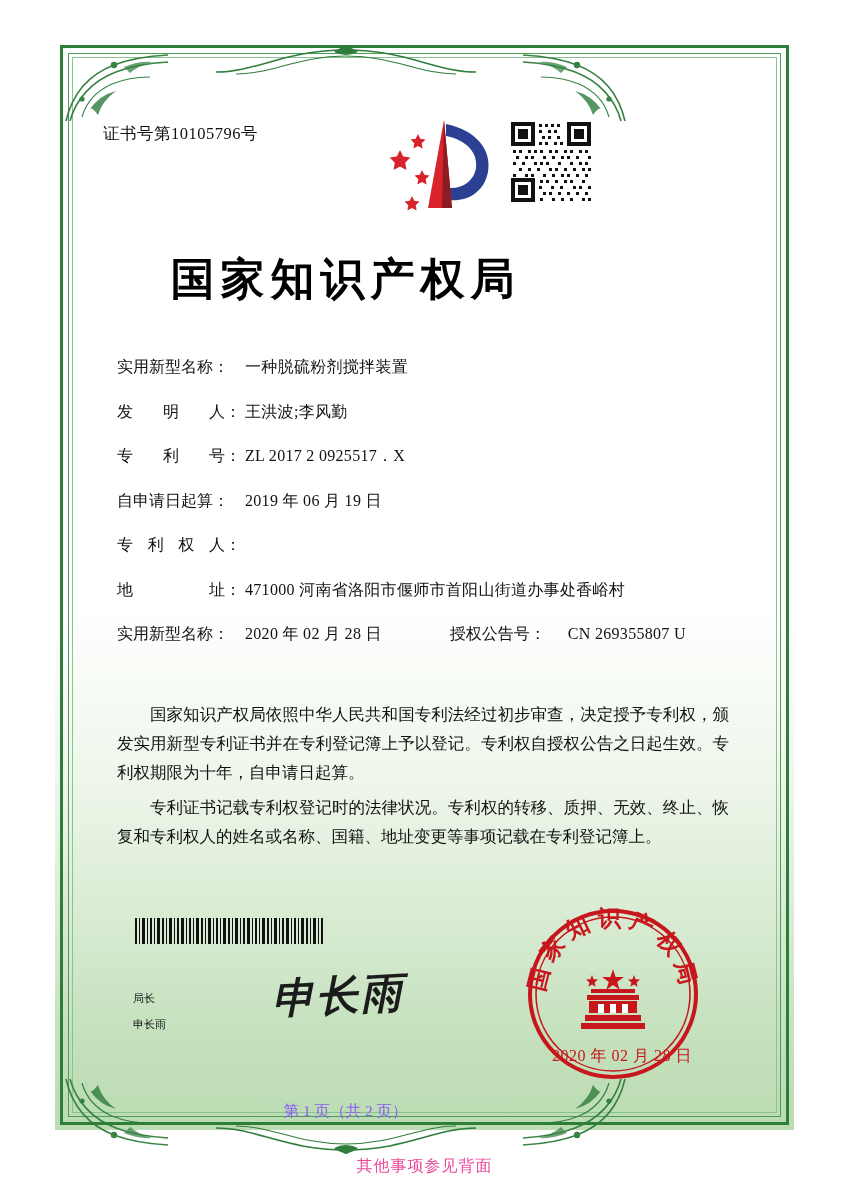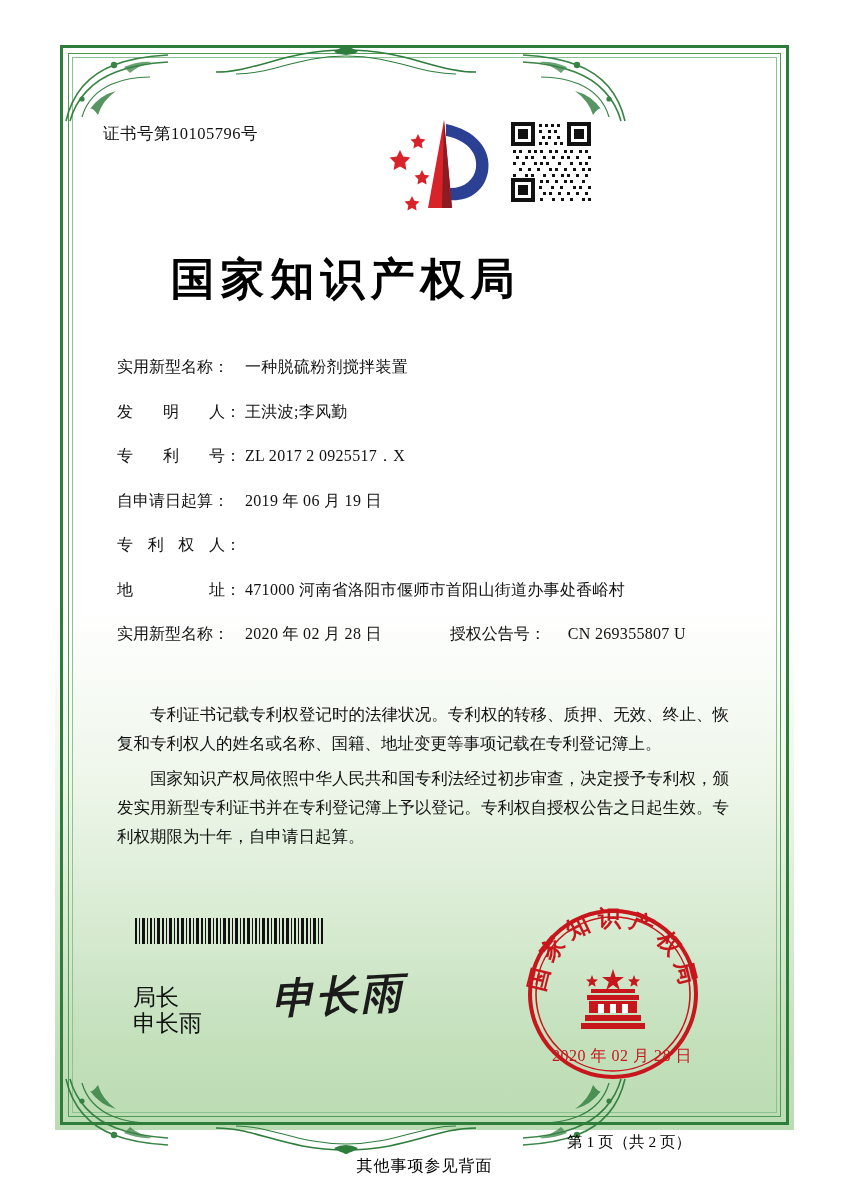--- a/index.html
+++ b/index.html
@@ -200,21 +200,21 @@
     width: 190px;
     height: 26px;
   }
   .barcode svg { display:block; width:100%; height:100%; }
 
   
   .sig-label {
     position: absolute;
     left: 133px;
     top: 985px;
-    font-size: 23px;
+    font-size: 11px;
     line-height: 26px;
   }
   .sig-script {
     position: absolute;
     left: 272px;
     top: 968px;
     font-family: "DejaVu Serif", "Liberation Serif", serif;
     font-style: italic;
     font-weight: bold;
     font-size: 42px;
@@ -239,34 +239,34 @@
     font-size: 16px;
     color: #c8161d;
     letter-spacing: .5px;
     white-space: nowrap;
   }
 
   
   .page-no {
     position: absolute;
     left: 0; right: 0;
-    bottom: 47px;
-    text-align: right;
+    bottom: 78px;
+    text-align: center;
     font-size: 15.5px;
-    color: #000000;
+    color: #8b5cf6;
   }
 
   
   .outside-note {
     position: absolute;
     left: 0; right: 0;
     top: 1156px;
     text-align: center;
     font-size: 16px;
-    color: #000000;
+    color: #ec4899;
     letter-spacing: 1px;
   }
 </style>
 </head>
 <body>
 
 <div class="cert-page">
 
   <div class="cert-field"></div>
 
@@ -443,22 +443,22 @@
       <span class="fvalue">2020 年 02 月 28 日</span>
       <span class="pair2">
         <span class="flabel">授权公告号：</span>
         <span class="fvalue">CN 269355807 U</span>
       </span>
     </div>
 
   </div>
 
   <div class="paras">
+    <p>国家知识产权局依照中华人民共和国专利法经过初步审查，决定授予专利权，颁发实用新型专利证书并在专利登记簿上予以登记。专利权自授权公告之日起生效。专利权期限为十年，自申请日起算。</p>
     <p>专利证书记载专利权登记时的法律状况。专利权的转移、质押、无效、终止、恢复和专利权人的姓名或名称、国籍、地址变更等事项记载在专利登记簿上。</p>
-    <p>国家知识产权局依照中华人民共和国专利法经过初步审查，决定授予专利权，颁发实用新型专利证书并在专利登记簿上予以登记。专利权自授权公告之日起生效。专利权期限为十年，自申请日起算。</p>
   </div>
 
   <div class="barcode">
     <svg viewBox="0 0 190 26" shape-rendering="crispEdges">
       <g fill="#111">
         <rect x="0" y="0" width="2" height="26"></rect>
           <rect x="4" y="0" width="1" height="26"></rect>
         <rect x="7" y="0" width="3" height="26"></rect>
           <rect x="12" y="0" width="1" height="26"></rect>
         <rect x="15" y="0" width="2" height="26"></rect>

